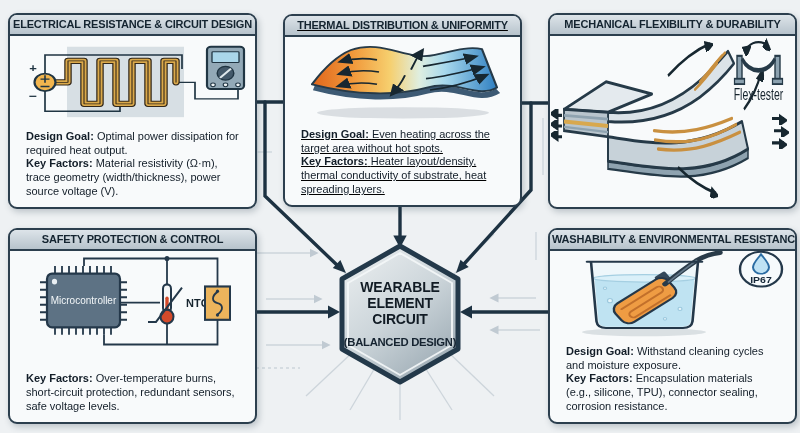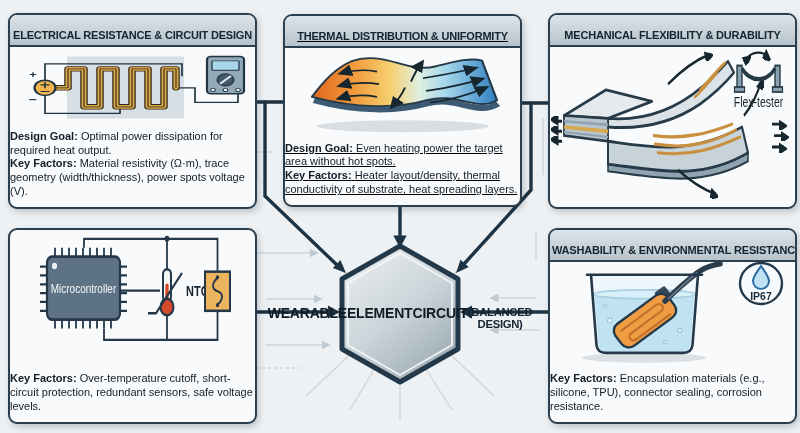--- a/index.html
+++ b/index.html
@@ -9,30 +9,30 @@
   .panel{position:absolute;display:flex;flex-direction:column;background:#f8fafb;
          border:2.5px solid #2c3f4e;border-radius:9px;overflow:hidden;
          box-shadow:2px 3px 6px rgba(44,63,78,.25);z-index:2;}
   #p1{left:8px;top:13px;width:245px;height:192px;}
   #p2{left:283px;top:14px;width:235px;height:189px;text-decoration:underline;}
   #p3{left:548px;top:13px;width:245px;height:192px;}
   #p4{left:8px;top:228px;width:245px;height:192px;}
   #p5{left:548px;top:228px;width:245px;height:192px;}
   .hdr{flex:0 0 auto;background:linear-gradient(180deg,#dde4e9,#b7c3cc);
        border-bottom:2.2px solid #2c3f4e;color:#142430;font-weight:bold;font-size:11px;
-       letter-spacing:-0.2px;text-align:center;padding:14px 2px 4px;white-space:nowrap;overflow:hidden;}
+       letter-spacing:-0.2px;text-align:center;padding:3px 2px 4px;white-space:nowrap;overflow:hidden;}
   .art{flex:1 1 auto;position:relative;min-height:0;}
   .art svg{position:absolute;left:0;top:0;width:100%;height:100%;}
-  .txt{flex:0 0 auto;padding:1px 0 8px;font-size:11px;line-height:1.26;color:#121d28;}
+  .txt{flex:0 0 auto;padding:1px 16px 8px;font-size:11px;line-height:1.26;color:#121d28;}
   .txt p{margin:0;}
   .txt b{font-weight:bold;}
   .hex-wrap{position:absolute;left:334px;top:242px;width:132px;height:144px;z-index:2;}
   .hex-wrap svg{position:absolute;left:0;top:0;}
   .hex-text{position:absolute;left:0;top:0;width:132px;height:144px;display:flex;
-            align-items:center;justify-content:center;text-align:center;}
+            flex-direction:column;align-items:center;justify-content:center;text-align:center;}
   .hex-line{font-weight:bold;font-size:14px;line-height:1.12;letter-spacing:-0.2px;color:#111b24;}
   .hex-sub{font-weight:600;font-size:11.3px;letter-spacing:-0.3px;color:#152330;margin-top:8px;}
 </style>
 </head>
 <body>
 
 <div class="stage">
 
   <svg class="bg-svg" viewBox="0 0 800 433">
     <defs>
@@ -106,21 +106,21 @@
           <circle cx="215.5" cy="45" r="8.3" fill="#44596a" stroke="#203543" stroke-width="1.5"></circle>
           <path d="M210,50.5 L221,39.5" stroke="#dfe8ec" stroke-width="2.3"></path>
           <circle cx="203" cy="59" r="2.3" fill="#eef3f5" stroke="#203543" stroke-width="1.1"></circle>
           <circle cx="215.5" cy="59" r="2.3" fill="#eef3f5" stroke="#203543" stroke-width="1.1"></circle>
           <circle cx="228" cy="59" r="2.3" fill="#eef3f5" stroke="#203543" stroke-width="1.1"></circle>
         </g>
       </svg>
     </div>
     <div class="txt">
       <p><b>Design Goal:</b> <span>Optimal power dissipation for required heat output.</span></p>
-      <p><b>Key Factors:</b> <span>Material resistivity (Ω·m), trace geometry (width/thickness), power spots voltage (V).</span></p>
+      <p><b>Key Factors:</b> <span>Material resistivity (Ω·m), trace geometry (width/thickness), power source voltage (V).</span></p>
     </div>
   </div>
 
   <div class="panel" id="p2">
     <div class="hdr">THERMAL DISTRIBUTION &amp; UNIFORMITY</div>
     <div class="art">
       <svg viewBox="0 0 235 110" preserveAspectRatio="none">
         <defs>
           <linearGradient id="tg" x1="0" y1="0" x2="1" y2="0">
             <stop offset="0" stop-color="#e0661c"></stop>
@@ -143,21 +143,21 @@
           <path d="M92,58 C77,55 66,56 54,60" marker-end="url(#ah2)"></path>
           <path d="M126,40 C129,32 132,25 137,17" marker-end="url(#ah2)"></path>
           <path d="M120,47 C117,55 113,62 107,70" marker-end="url(#ah2)"></path>
           <path d="M138,36 C157,32 172,29 190,24" marker-end="url(#ah2)"></path>
           <path d="M141,51 C162,48 178,43 197,37" marker-end="url(#ah2)"></path>
           <path d="M145,65 C167,62 185,55 201,47" marker-end="url(#ah2)"></path>
         </g>
       </svg>
     </div>
     <div class="txt">
-      <p><b>Design Goal:</b> <span>Even heating power the target area without hot spots.</span></p>
+      <p><b>Design Goal:</b> <span>Even heating across the target area without hot spots.</span></p>
       <p><b>Key Factors:</b> <span>Heater layout/density, thermal conductivity of substrate, heat spreading layers.</span></p>
     </div>
   </div>
 
   <div class="panel" id="p3">
     <div class="hdr">MECHANICAL FLEXIBILITY &amp; DURABILITY</div>
     <div class="art">
       <svg viewBox="0 0 245 112" preserveAspectRatio="none">
         <defs>
           <marker id="ah3" markerWidth="8" markerHeight="8" refX="5.5" refY="4" orient="auto" markerUnits="userSpaceOnUse">
@@ -202,20 +202,21 @@
           <rect x="222.5" y="28" width="10" height="3.5" fill="#8ba1af" stroke="#263a48" stroke-width="1.2"></rect>
           <path d="M192,15 C200,25 217,25 225,15" stroke="#263a48" stroke-width="3" fill="none"></path>
           <path d="M198,7 C204,3 213,3 219,7" stroke="#172730" stroke-width="1.6" fill="none" marker-end="url(#ah3)" marker-start="url(#ah3)"></path>
         </g>
         <text x="208.5" y="42" font-size="10.5" fill="#16242e" text-anchor="middle">Flex-tester</text>
       </svg>
     </div>
   </div>
 
   <div class="panel" id="p4">
+    <div class="hdr">SAFETY PROTECTION &amp; CONTROL</div>
     <div class="art">
       <svg viewBox="0 0 245 112" preserveAspectRatio="none">
         <g stroke="#24384a" stroke-width="1.8" fill="none">
           <path d="M74,14 V7 H207.5 V33"></path>
           <path d="M157,7 V31"></path>
           <path d="M94,78 V87 H207.5 V64"></path>
           <path d="M157,67 V87"></path>
           <path d="M110,48 H150"></path>
         </g>
         <circle cx="157" cy="7" r="2.4" fill="#24384a"></circle>
@@ -239,21 +240,21 @@
         </g>
         <g>
           <rect x="195" y="33" width="25" height="31" fill="#ecb45c" stroke="#24384a" stroke-width="2"></rect>
           <path d="M207.5,38 C201.5,42 201.5,47 207.5,48.5 C213.5,50 213.5,55 207.5,59" stroke="#24384a" stroke-width="1.8" fill="none"></path>
           <circle cx="207.5" cy="37.5" r="1.6" fill="#24384a"></circle>
           <circle cx="207.5" cy="59.5" r="1.6" fill="#24384a"></circle>
         </g>
       </svg>
     </div>
     <div class="txt">
-      <p><b>Key Factors:</b> <span>Over-temperature cutoff, short-circuit protection, redundant sensors, safe voltage levels.</span></p>
+      <p><b>Key Factors:</b> <span>Over-temperature burns, short-circuit protection, redundant sensors, safe voltage levels.</span></p>
     </div>
   </div>
 
   <div class="panel" id="p5">
     <div class="hdr tight">WASHABILITY &amp; ENVIRONMENTAL RESISTANCE</div>
     <div class="art">
       <svg viewBox="0 0 245 112" preserveAspectRatio="none">
         <ellipse cx="94" cy="98" rx="62" ry="5" fill="#cdd4d9" opacity="0.7"></ellipse>
         <g>
           <path d="M41,13 L46.5,85 Q47.5,93 56,93 H133 Q141.5,93 142.5,85 L148,13 Z" fill="#eef7fb"></path>
@@ -280,20 +281,21 @@
         <path d="M41,13 L46.5,85 Q47.5,93 56,93 H133 Q141.5,93 142.5,85 L148,13" fill="none" stroke="#24384a" stroke-width="2.6"></path>
         <path d="M37,13 H152" stroke="#24384a" stroke-width="2.6" stroke-linecap="round"></path>
         <g>
           <circle cx="211" cy="22" r="21" fill="#f6fafc" stroke="#24384a" stroke-width="2.4"></circle>
           <path d="M211,4 C206.5,11 203,15 203,19.5 A8,8 0 0 0 219,19.5 C219,15 215.5,11 211,4 Z" fill="#bfe2f4" stroke="#2b6ca3" stroke-width="2"></path>
           <text x="211" y="39" font-size="10.5" font-weight="bold" fill="#17293a" text-anchor="middle">IP67</text>
         </g>
       </svg>
     </div>
     <div class="txt">
+      <p><b>Design Goal:</b> <span>Withstand cleaning cycles and moisture exposure.</span></p>
       <p><b>Key Factors:</b> <span>Encapsulation materials (e.g., silicone, TPU), connector sealing, corrosion resistance.</span></p>
     </div>
   </div>
 
   <div class="hex-wrap">
     <svg width="132" height="144" viewBox="0 0 132 144">
       <defs>
         <linearGradient id="hexg" x1="0" y1="0" x2="0.7" y2="1">
           <stop offset="0" stop-color="#eef1f2"></stop>
             <stop offset="0.55" stop-color="#ccd5da"></stop>

